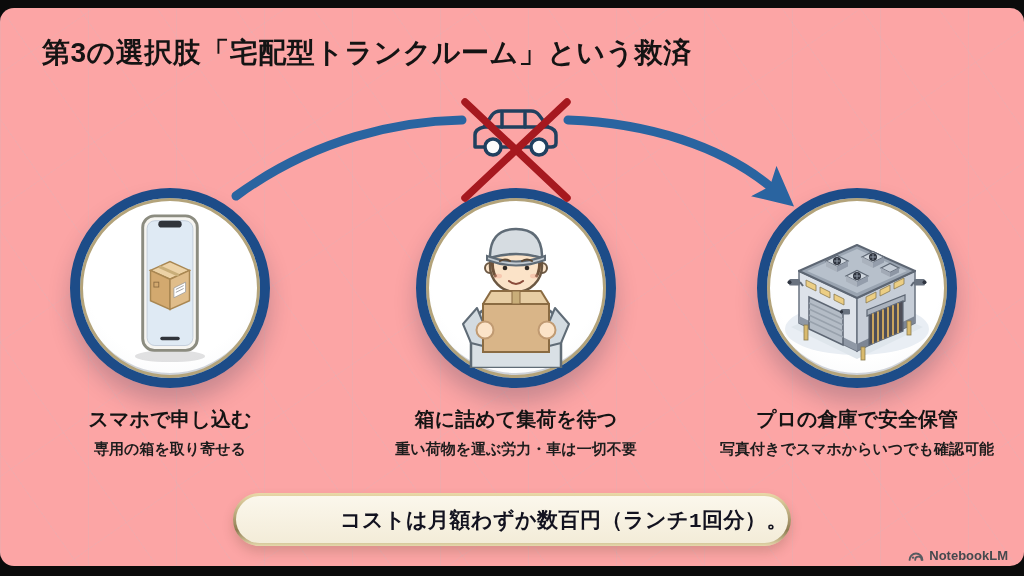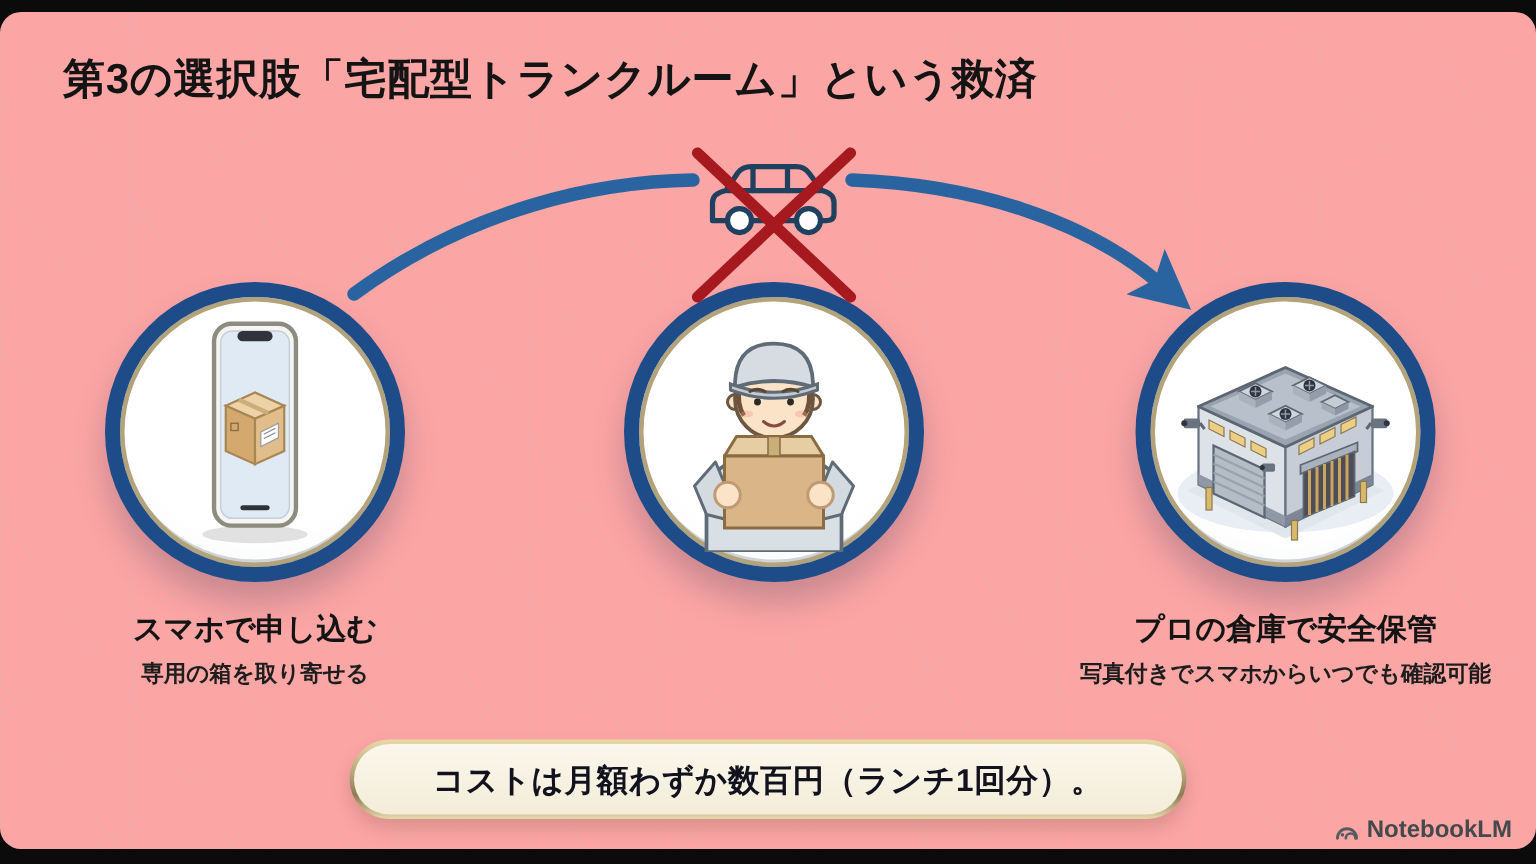--- a/index.html
+++ b/index.html
@@ -50,27 +50,27 @@
   .caption .s { font-size:15px; font-weight:700; color:#1d1d1d; }
   .banner {
     position:absolute; top:485px; left:50%; transform:translateX(-50%); z-index:2;
     width:558px; height:53px; border-radius:28px; padding:3px;
     background:linear-gradient(180deg,#ead9a8 0%,#b3a276 45%,#8d7c52 70%,#e6d9ac 100%);
     box-shadow:0 6px 12px rgba(60,50,20,0.18);
   }
   .banner-inner {
     width:100%; height:100%; border-radius:25px;
     background:linear-gradient(180deg,#fbf7ec 0%,#f3ecd8 100%);
-    display:flex; align-items:center; justify-content:center;
+    display:flex; align-items:center; justify-content:flex-end;font-family:Liberation Mono, monospace;
   }
   .banner-text { font-size:21px; font-weight:800; color:#12121f; letter-spacing:0.5px; }
   .footer {
     position:absolute; right:16px; bottom:3px; z-index:2;
     display:flex; align-items:center; gap:5px;
-    font-size:16px; font-weight:600; color:#45494e;
+    font-size:13px; font-weight:600; color:#45494e;
   }
 </style>
 </head>
 <body>
 
 <div class="slide">
 
   <div class="title">第3の選択肢「宅配型トランクルーム」という救済</div>
 
   <svg class="overlay-svg" viewBox="0 0 1024 558">
@@ -218,20 +218,24 @@
         <rect x="84" y="134" width="4" height="13"></rect>
         <rect x="130" y="108" width="4" height="14"></rect>
       </g>
     </svg>
   </div>
 
   <div class="caption caption-1">
     <div class="t">スマホで申し込む</div>
     <div class="s">専用の箱を取り寄せる</div>
   </div>
+  <div class="caption caption-2">
+    <div class="t">箱に詰めて集荷を待つ</div>
+    <div class="s">重い荷物を運ぶ労力・車は一切不要</div>
+  </div>
   <div class="caption caption-3">
     <div class="t">プロの倉庫で安全保管</div>
     <div class="s">写真付きでスマホからいつでも確認可能</div>
   </div>
 
   <div class="banner">
     <div class="banner-inner">
       <span class="banner-text">コストは月額わずか数百円（ランチ1回分）。</span>
     </div>
   </div>

